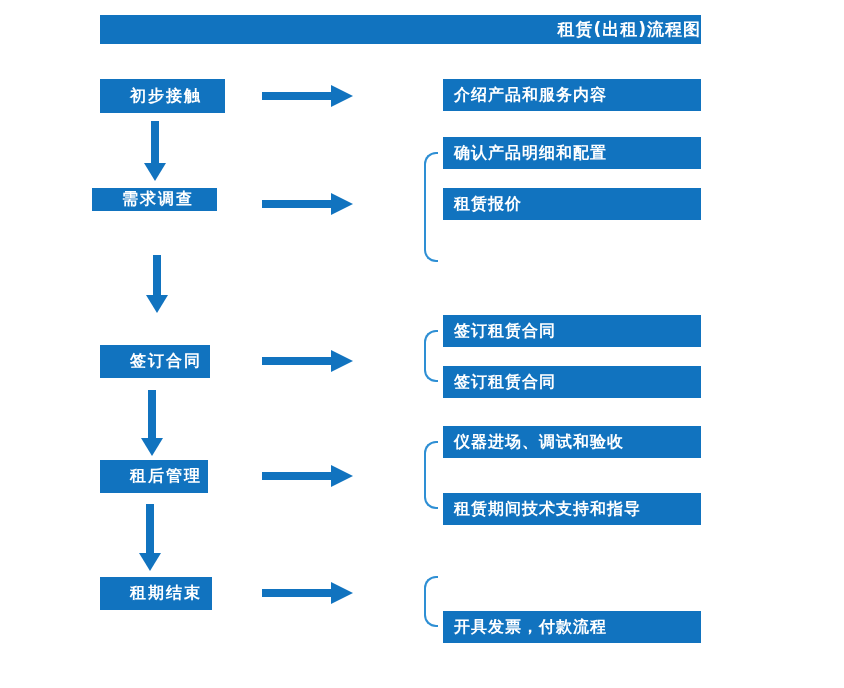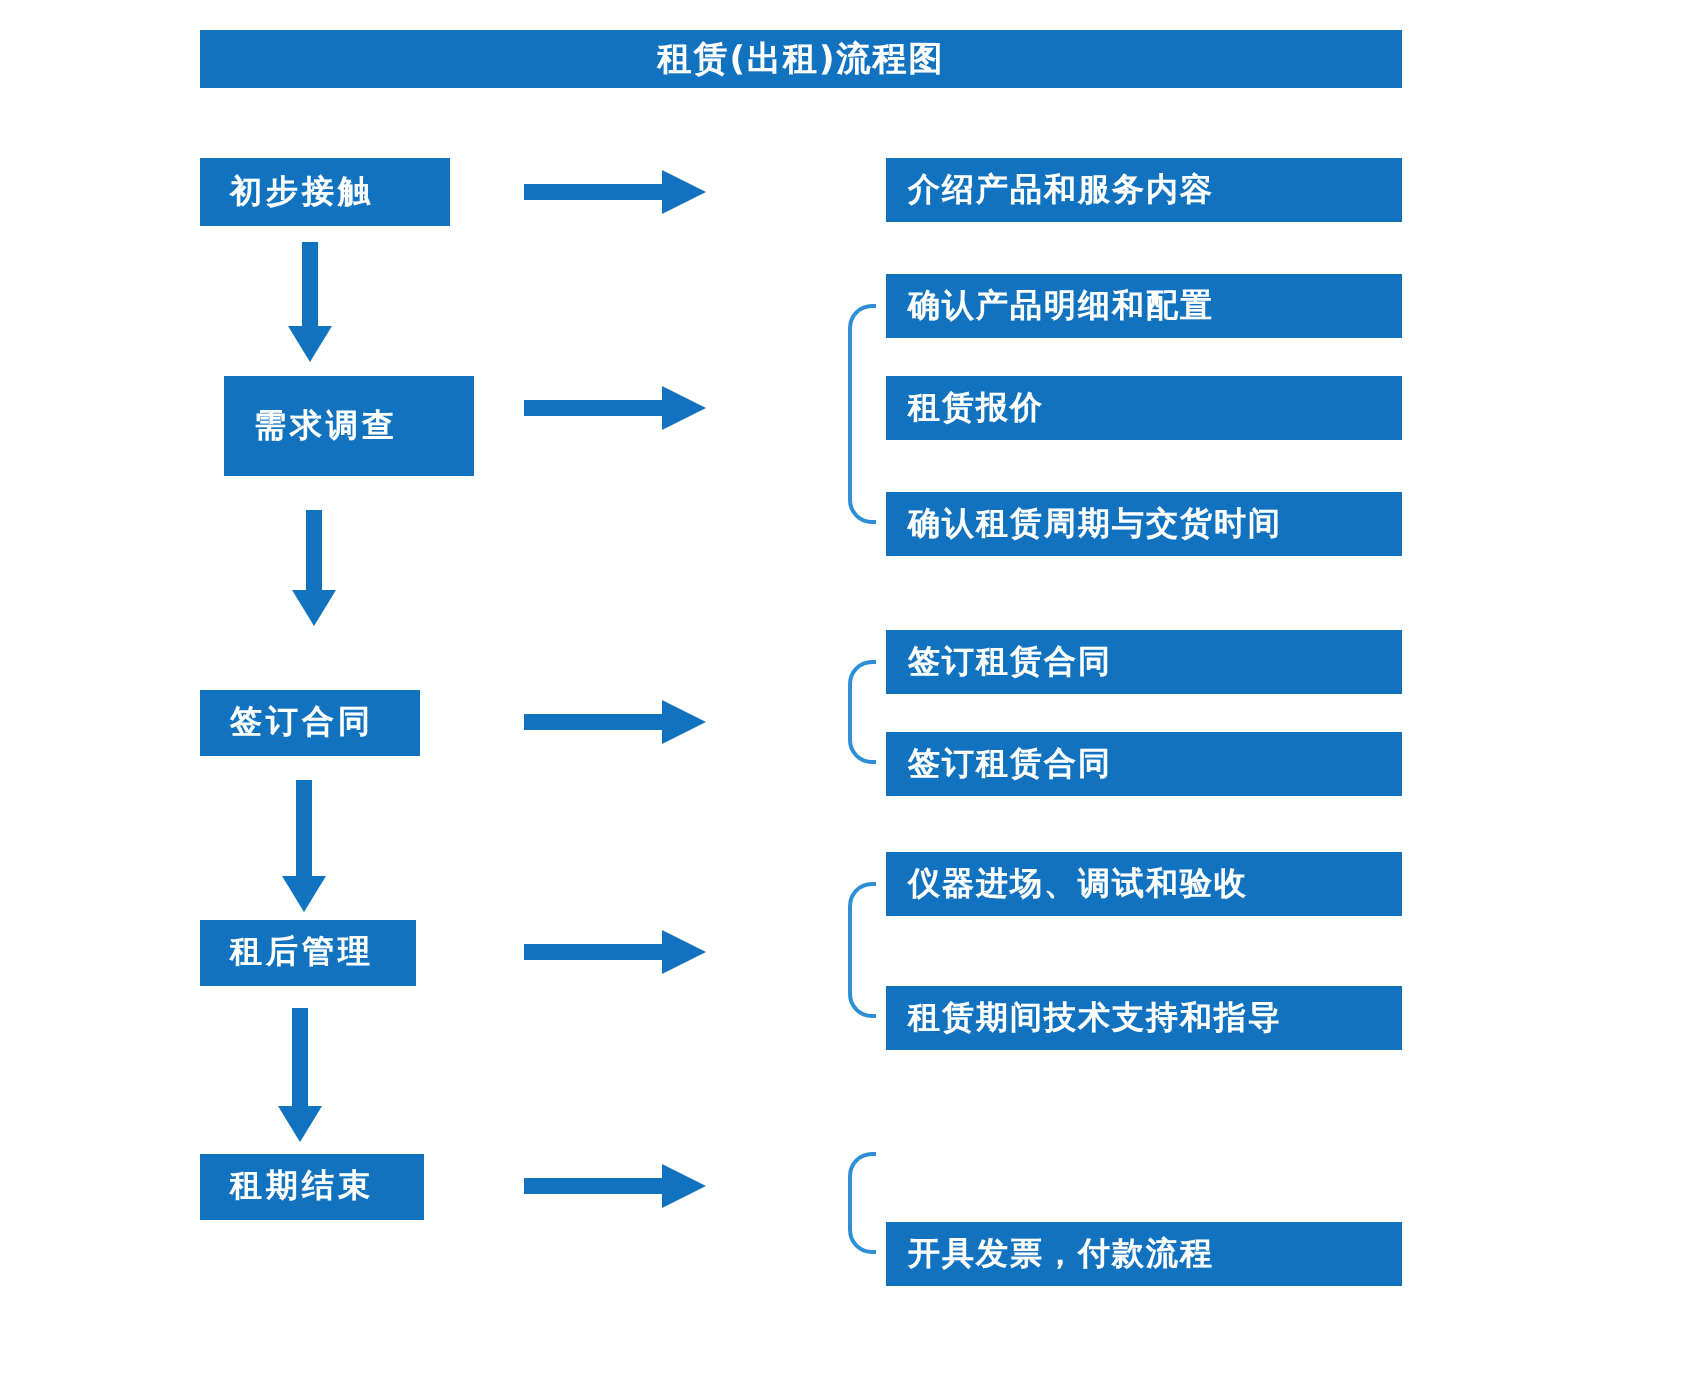--- a/index.html
+++ b/index.html
@@ -5,22 +5,22 @@
   html,body { margin:0; padding:0; background:#ffffff; }
   .canvas {
     position:relative; width:844px; height:688px; background:#ffffff;
     font-family:"DejaVu Sans","Liberation Sans",sans-serif;
     overflow:hidden;
   }
   .blue-box {
     position:absolute; background:var(--primary,#1173BF); color:#ffffff;
     font-weight:bold; display:flex; align-items:center; box-sizing:border-box;
   }
-  .title-bar { justify-content:center; font-size:17px; letter-spacing:1px; }
-  .stage  { font-size:16px; padding-left:15px; letter-spacing:2px; }
+  .title-bar { justify-content:flex-end; font-size:17px; letter-spacing:1px; }
+  .stage  { font-size:16px; padding-left:30px; letter-spacing:2px; }
   .detail { left:443px; width:258px; height:32px; font-size:16px; padding-left:11px; letter-spacing:1px; }
 
   .harrow { position:absolute; width:91px; height:22px; }
   .harrow .shaft { position:absolute; left:0; top:7px; width:70px; height:8px; background:var(--primary,#1173BF); }
   .harrow .head  { position:absolute; left:69px; top:0; width:0; height:0;
                    border-top:11px solid transparent; border-bottom:11px solid transparent;
                    border-left:22px solid var(--primary,#1173BF); }
 
   .varrow { position:absolute; width:22px; }
   .varrow .shaft { position:absolute; left:7px; top:0; width:8px; height:calc(100% - 18px); background:var(--primary,#1173BF); }
@@ -50,36 +50,33 @@
   </div>
   <div class="blue-box detail" style="top:79px">
     <span>介绍产品和服务内容</span>
   </div>
 
   <div class="varrow" style="left:144px;top:121px;height:60px">
     <div class="shaft"></div>
     <div class="head"></div>
   </div>
 
-  <div class="blue-box stage" style="left:112px;top:188px;width:125px;height:50px">
+  <div class="blue-box stage" style="left:92px;top:188px;width:125px;height:23px">
     <span>需求调查</span>
   </div>
   <div class="harrow" style="left:262px;top:193px">
     <div class="shaft"></div>
     <div class="head"></div>
   </div>
   <div class="bracket" style="top:152px;height:110px"></div>
   <div class="blue-box detail" style="top:137px">
     <span>确认产品明细和配置</span>
   </div>
   <div class="blue-box detail" style="top:188px">
     <span>租赁报价</span>
-  </div>
-  <div class="blue-box detail" style="top:246px">
-    <span>确认租赁周期与交货时间</span>
   </div>
 
   <div class="varrow" style="left:146px;top:255px;height:58px">
     <div class="shaft"></div>
     <div class="head"></div>
   </div>
 
   <div class="blue-box stage" style="left:100px;top:345px;width:110px;height:33px">
     <span>签订合同</span>
   </div>

